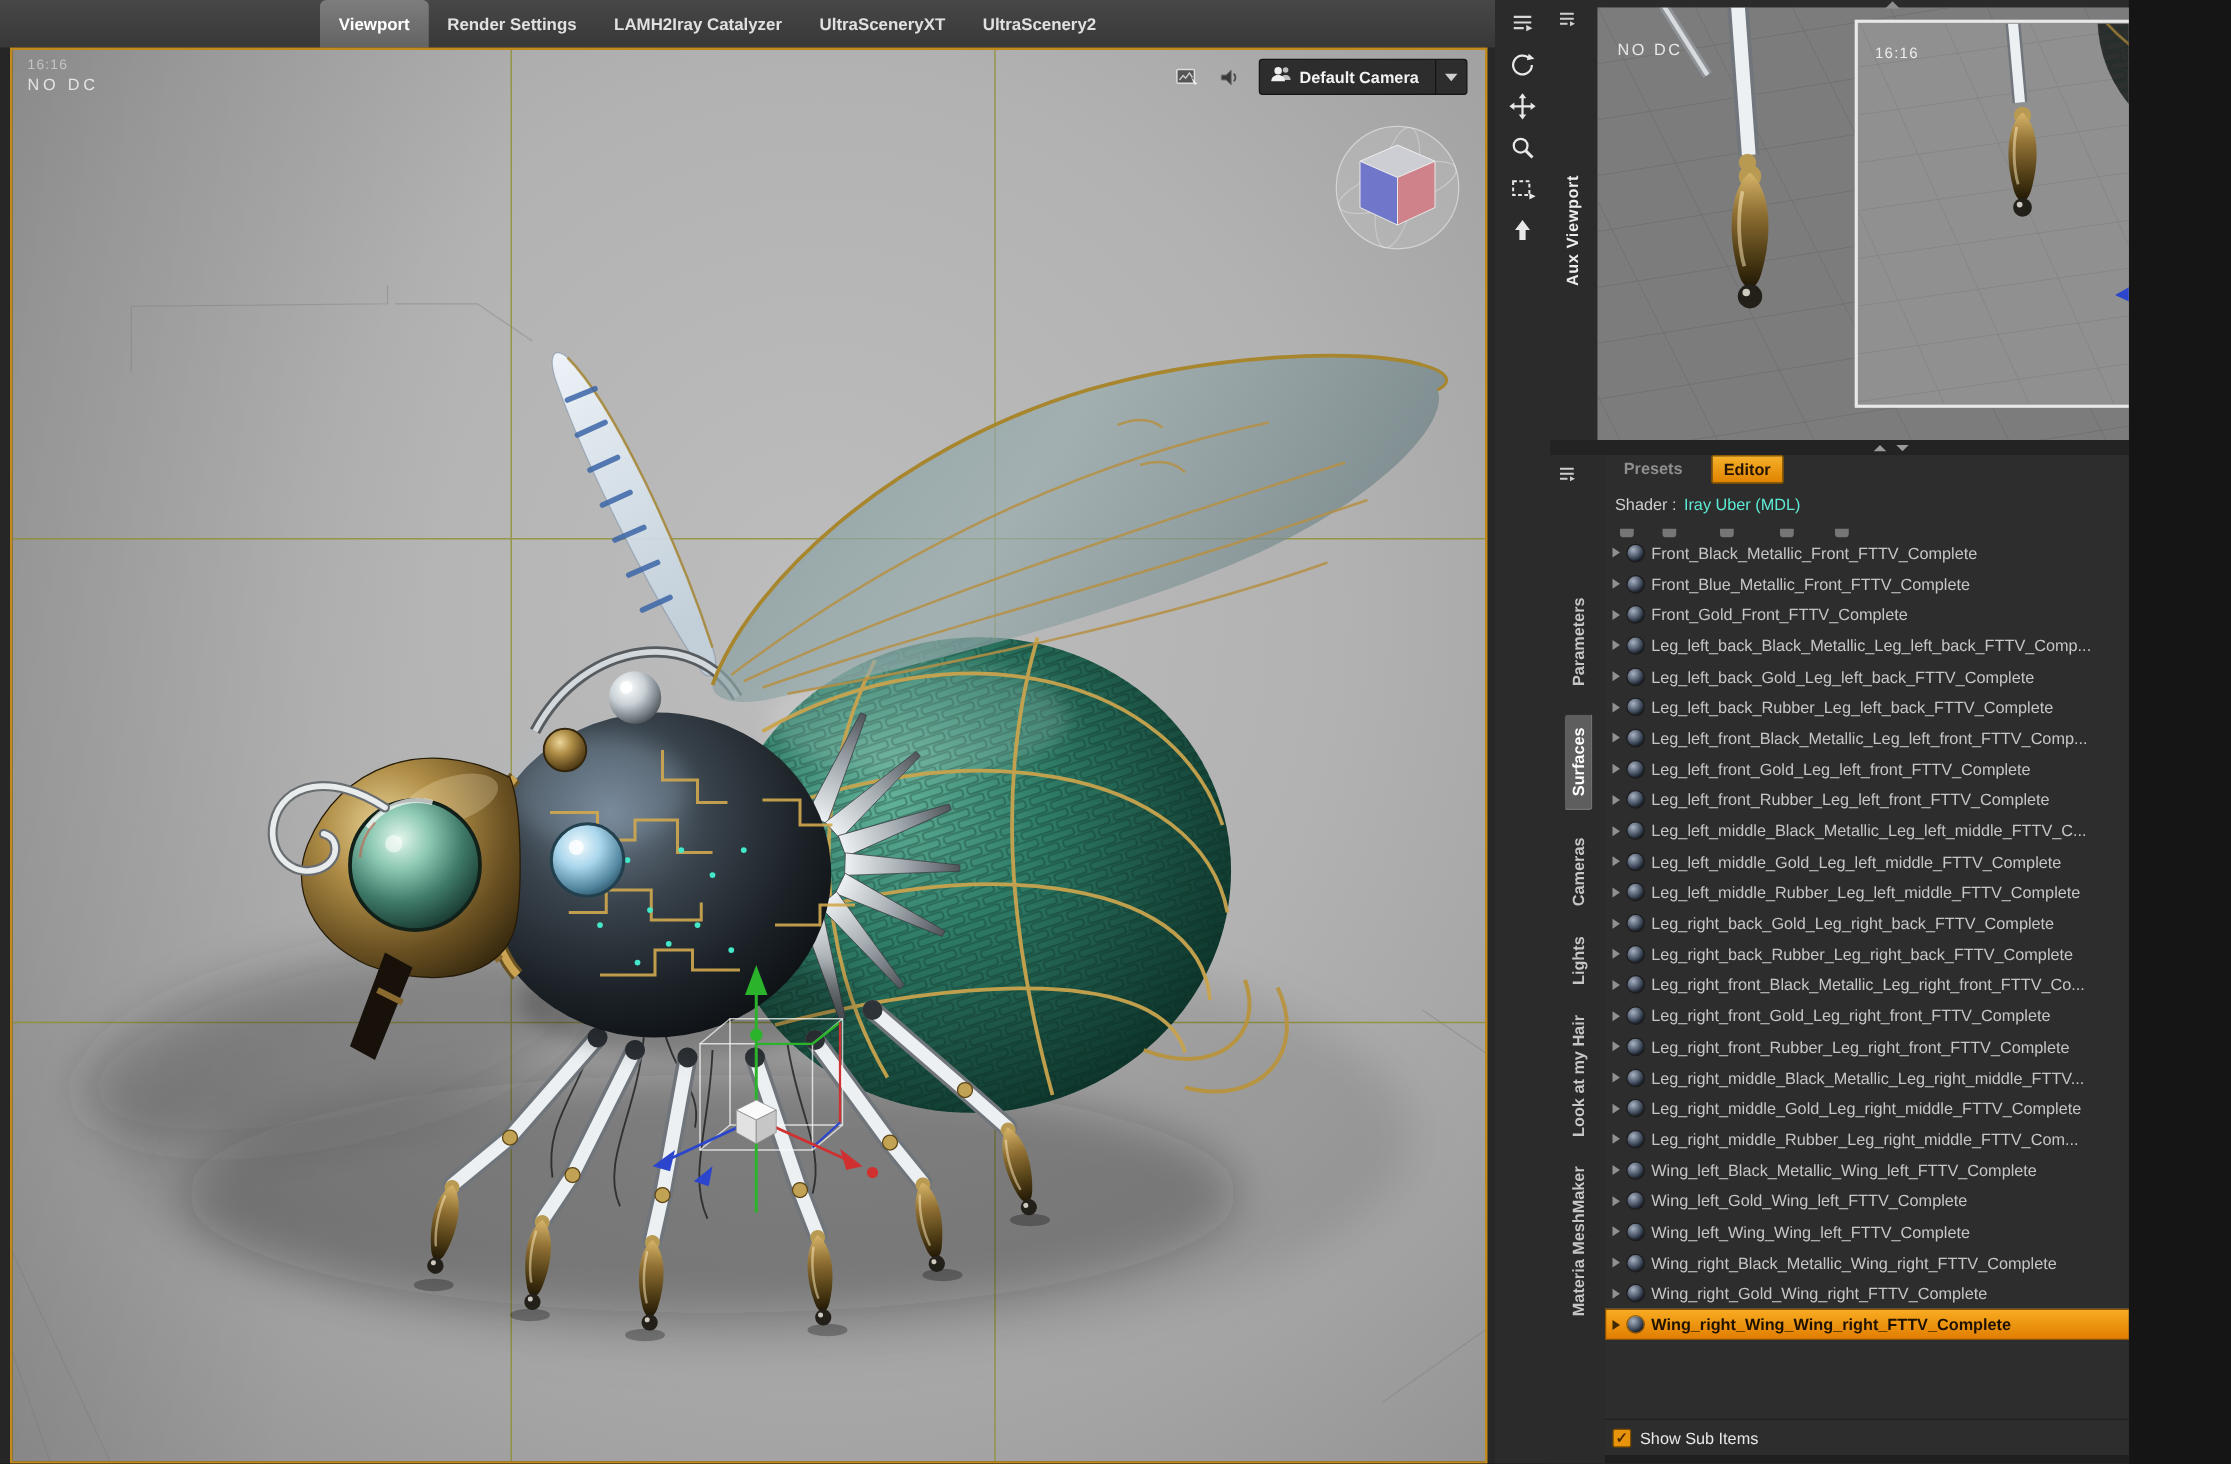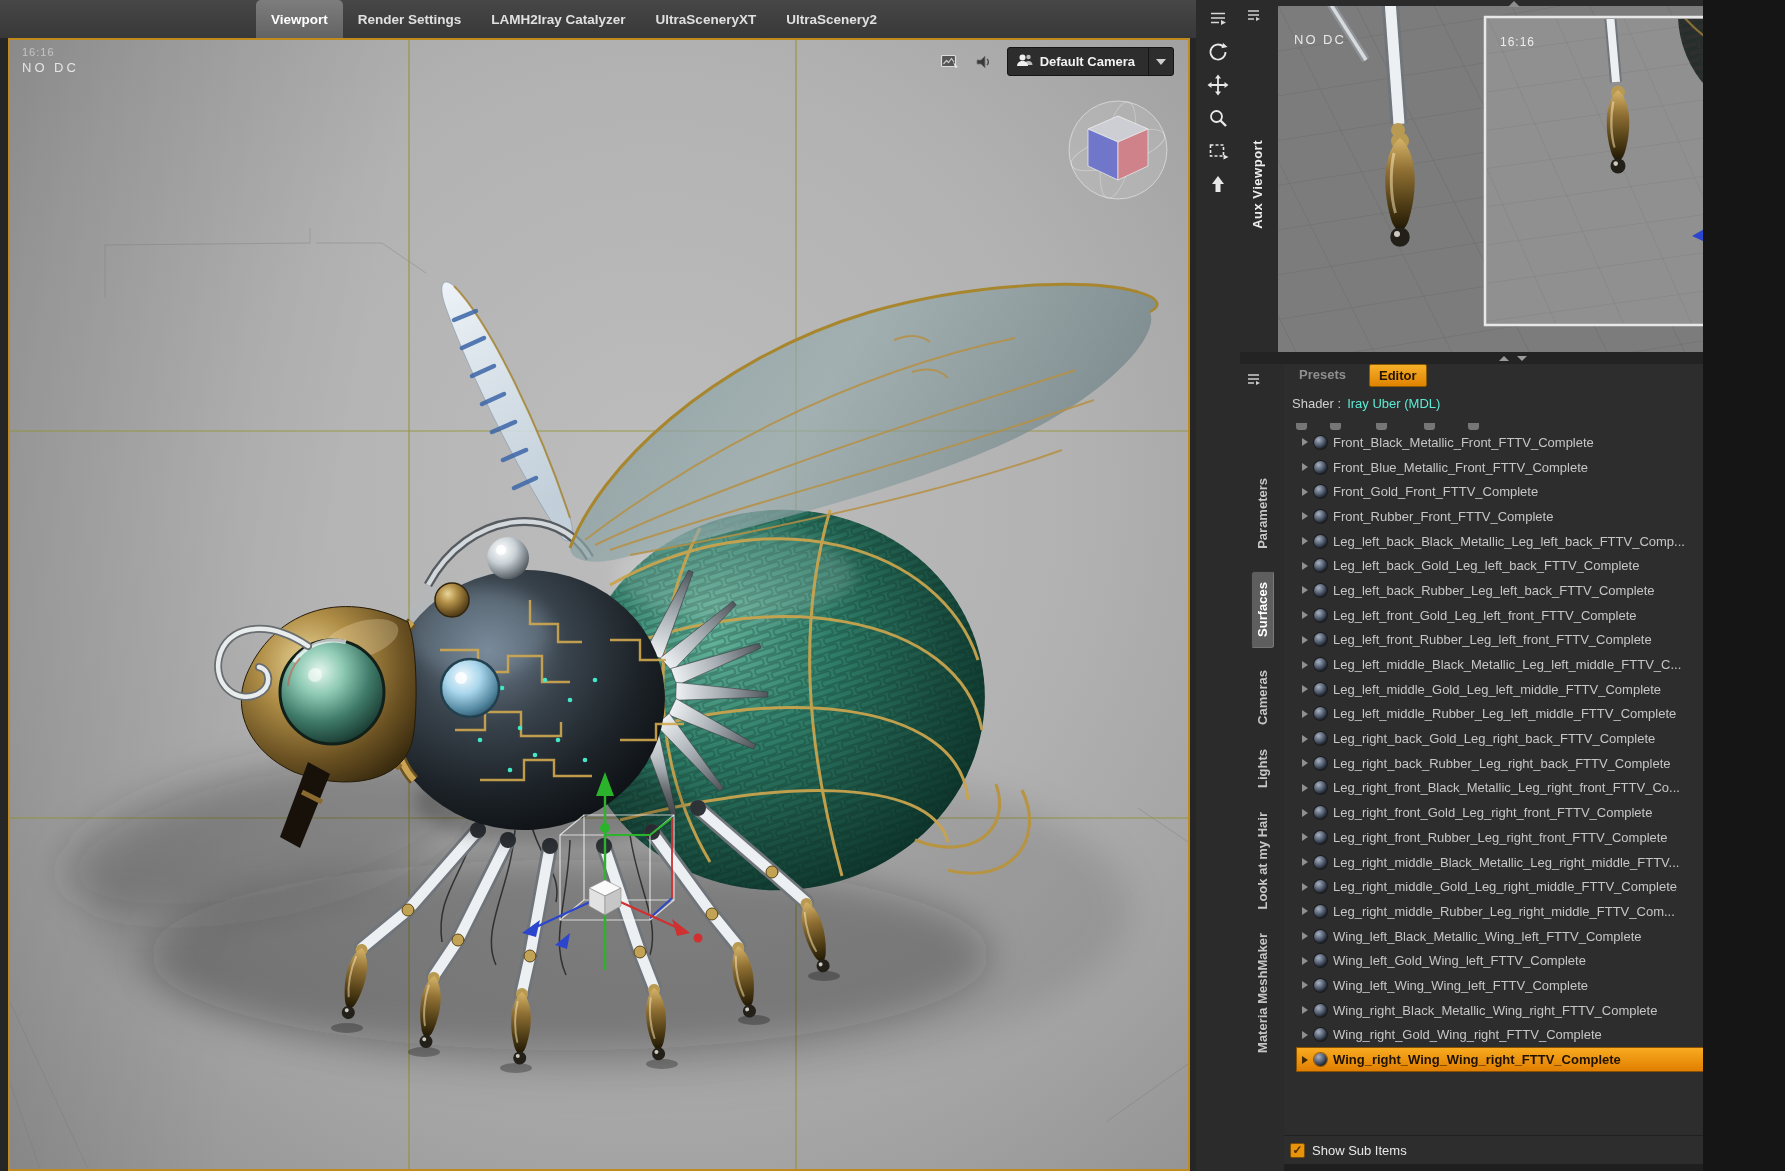--- a/index.html
+++ b/index.html
@@ -65,21 +65,21 @@
             border-right-color:#2f2f2f;border-bottom-color:#2f2f2f;border-radius:3px;padding:10px 3px}
 
   .panel{position:absolute;left:44px;top:0;right:28px;bottom:0;background:#2d2d2d}
   .ptabs{height:32px;display:flex;align-items:flex-start;gap:14px;padding-left:6px}
   .ptab{font-size:13px;font-weight:bold;color:#8f8f8f;padding:3px 9px}
   .ptab.selected{background:linear-gradient(#f6b02a,#e08300);color:#241400;border:1px solid #8a5a00;border-radius:2px}
   .shader{height:24px;display:flex;align-items:flex-start;gap:6px;padding-left:8px;font-size:13px;color:#cfcfcf}
   .shader .val{color:#5eead4}
   .cutrow{height:10px;position:relative;overflow:hidden}
   .cutrow i{position:absolute;top:3px;width:11px;height:7px;background:#767676;border-radius:0 0 3px 3px}
-  .list{position:absolute;top:66px;left:12px;right:0;height:694px;overflow:hidden}
+  .list{position:absolute;top:66px;left:0;right:0;height:694px;overflow:hidden}
   .srow{display:flex;align-items:center;height:24.7px;padding-left:6px;gap:6px;white-space:nowrap;overflow:hidden;box-sizing:border-box}
   .exp{width:0;height:0;border-top:4px solid transparent;border-bottom:4px solid transparent;border-left:6px solid #909090;flex:none}
   .mat-icon{width:13px;height:13px;border-radius:50%;flex:none;
             background:radial-gradient(circle at 35% 30%,#a8b2c2,#4a5568 48%,#0f141b 80%);
             box-shadow:0 0 0 1px rgba(0,0,0,.4)}
   .slabel{font-size:13px;color:#c6c6c6}
   .srow.selected{background:linear-gradient(#f9ad22,#e07c00);box-shadow:inset 0 0 0 1px #8a5200}
   .srow.selected .slabel{color:#1f1200;font-weight:bold}
   .srow.selected .exp{border-left-color:#402800}
   .footer{position:absolute;left:0;right:0;bottom:7px;height:28px;display:flex;align-items:center;gap:7px;
@@ -621,36 +621,36 @@
               <span class="slabel">Front_Blue_Metallic_Front_FTTV_Complete</span>
             </div>
             <div class="srow">
               <span class="exp"></span>
               <span class="mat-icon"></span>
               <span class="slabel">Front_Gold_Front_FTTV_Complete</span>
             </div>
             <div class="srow">
               <span class="exp"></span>
               <span class="mat-icon"></span>
-              <span class="slabel">Front_Rubber_Front_FTTV_Complete</span>
-            </div>
-            <div class="srow">
-              <span class="exp"></span>
-              <span class="mat-icon"></span>
               <span class="slabel">Leg_left_back_Black_Metallic_Leg_left_back_FTTV_Comp...</span>
             </div>
             <div class="srow">
               <span class="exp"></span>
               <span class="mat-icon"></span>
               <span class="slabel">Leg_left_back_Gold_Leg_left_back_FTTV_Complete</span>
             </div>
             <div class="srow">
               <span class="exp"></span>
               <span class="mat-icon"></span>
               <span class="slabel">Leg_left_back_Rubber_Leg_left_back_FTTV_Complete</span>
+            </div>
+            <div class="srow">
+              <span class="exp"></span>
+              <span class="mat-icon"></span>
+              <span class="slabel">Leg_left_front_Black_Metallic_Leg_left_front_FTTV_Comp...</span>
             </div>
             <div class="srow">
               <span class="exp"></span>
               <span class="mat-icon"></span>
               <span class="slabel">Leg_left_front_Gold_Leg_left_front_FTTV_Complete</span>
             </div>
             <div class="srow">
               <span class="exp"></span>
               <span class="mat-icon"></span>
               <span class="slabel">Leg_left_front_Rubber_Leg_left_front_FTTV_Complete</span>

